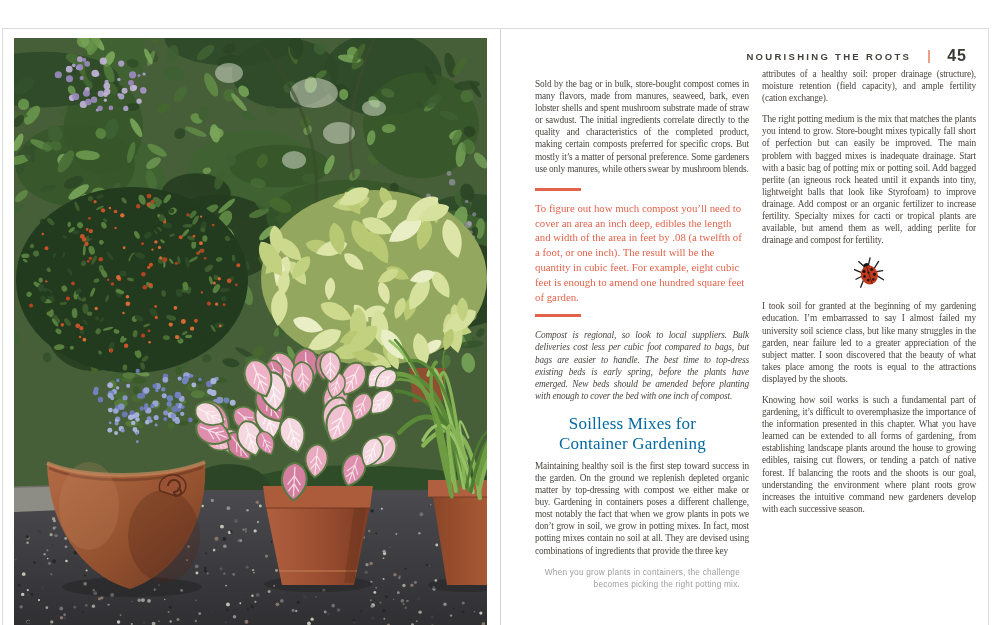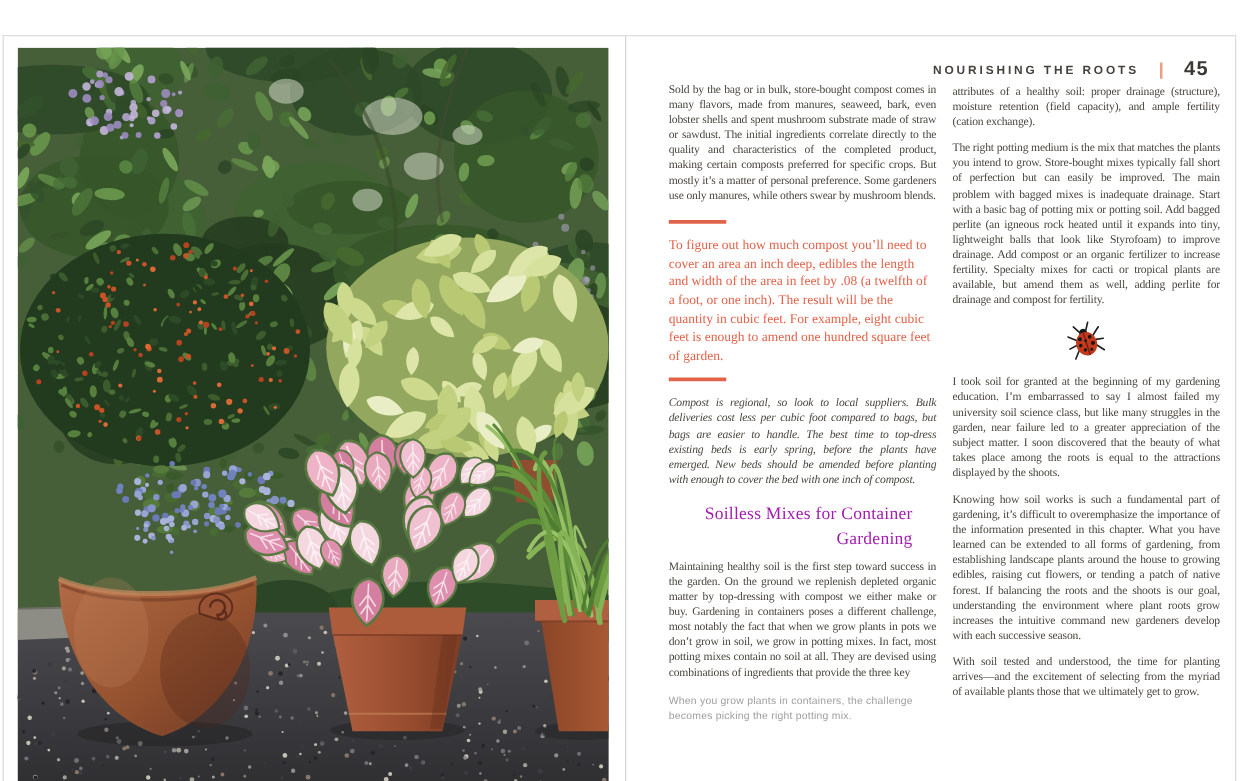--- a/index.html
+++ b/index.html
@@ -15,33 +15,33 @@
   
   .hdr{position:absolute;top:21px;right:33px;display:flex;align-items:center;gap:17px;}
   .hdr-title{font-family:"Liberation Sans",sans-serif;font-size:9.5px;font-weight:700;
              letter-spacing:2.3px;color:#45423c;}
   .hdr-bar{width:2px;height:13px;background:#eba086;}
   .hdr-page{font-family:"Liberation Sans",sans-serif;font-size:16px;font-weight:700;
             letter-spacing:1px;color:#3c3a35;}
 
   .col{position:absolute;width:214px;color:#4b463f;font-size:9.3px;line-height:12.1px;
        text-align:justify;letter-spacing:-0.15px;}
-  .col-1{left:535px;top:40px;}
+  .col-1{left:535px;top:52px;}
   .col-2{left:762px;top:42px;}
   .col p{margin:0 0 9px;}
   .rule{width:46px;height:3px;background:#e2634b;}
   .rule-top{margin:13px 0 10px;}
   .rule-bot{margin:10px 0 0;}
   .pullquote{color:#e2634b;font-size:10.8px;line-height:14.8px;text-align:left;
              letter-spacing:0;margin:0;}
   .after-quote{margin-top:12px !important;font-style:italic;}
-  .sec-heading{font-size:14px;line-height:20px;font-weight:400;color:#a21caf;
-               letter-spacing:0.2px;margin:12px 0 6px;width:195px;text-align:right;}
+  .sec-heading{font-size:17px;line-height:20px;font-weight:400;color:#0369a1;
+               letter-spacing:0.2px;margin:12px 0 6px;width:195px;text-align:center;}
   .caption{font-family:"Liberation Sans",sans-serif;font-size:8.3px;line-height:12px;
-           color:#9e9e9e;letter-spacing:0.2px;text-align:left;margin-top:9px;width:205px;}
+           color:#9e9e9e;letter-spacing:0.2px;text-align:right;margin-top:9px;width:205px;}
   .ladybug-row{display:flex;justify-content:center;margin:10px 0 10px;}
 </style>
 </head>
 <body>
 
 <div class="canvas">
 
   <div class="photo-wrap" title="Container garden: large round terracotta urn with blue lobelia and dark shrub with tiny orange flowers, a terracotta pot of pink caladiums, grassy daylily foliage in a pot at right, dense green shrubs behind, dark gravel ground">
     <svg width="473" height="600" viewBox="0 0 473 600">
       <defs>
@@ -1405,16 +1405,15 @@
           <circle cx="-5" cy="1" r="1.4" fill="#151515"></circle>
           <circle cx="5" cy="2" r="1.6" fill="#151515"></circle>
           <circle cx="-2.5" cy="5.5" r="1.3" fill="#151515"></circle>
           <circle cx="2.5" cy="6.5" r="1.2" fill="#151515"></circle>
           <circle cx="0" cy="-1.5" r="1.1" fill="#151515"></circle>
         </g>
       </svg>
     </div>
     <p>I took soil for granted at the beginning of my gardening education. I’m embarrassed to say I almost failed my university soil science class, but like many struggles in the garden, near failure led to a greater appreciation of the subject matter. I soon discovered that the beauty of what takes place among the roots is equal to the attractions displayed by the shoots.</p>
     <p>Knowing how soil works is such a fundamental part of gardening, it’s difficult to overemphasize the importance of the information presented in this chapter. What you have learned can be extended to all forms of gardening, from establishing landscape plants around the house to growing edibles, raising cut flowers, or tending a patch of native forest. If balancing the roots and the shoots is our goal, understanding the environment where plant roots grow increases the intuitive command new gardeners develop with each successive season.</p>
-    <p>With soil tested and understood, the time for planting arrives—and the excitement of selecting from the myriad of available plants those that we ultimately get to grow.</p>
   </div>
 
 </div>
 
 </body></html>

